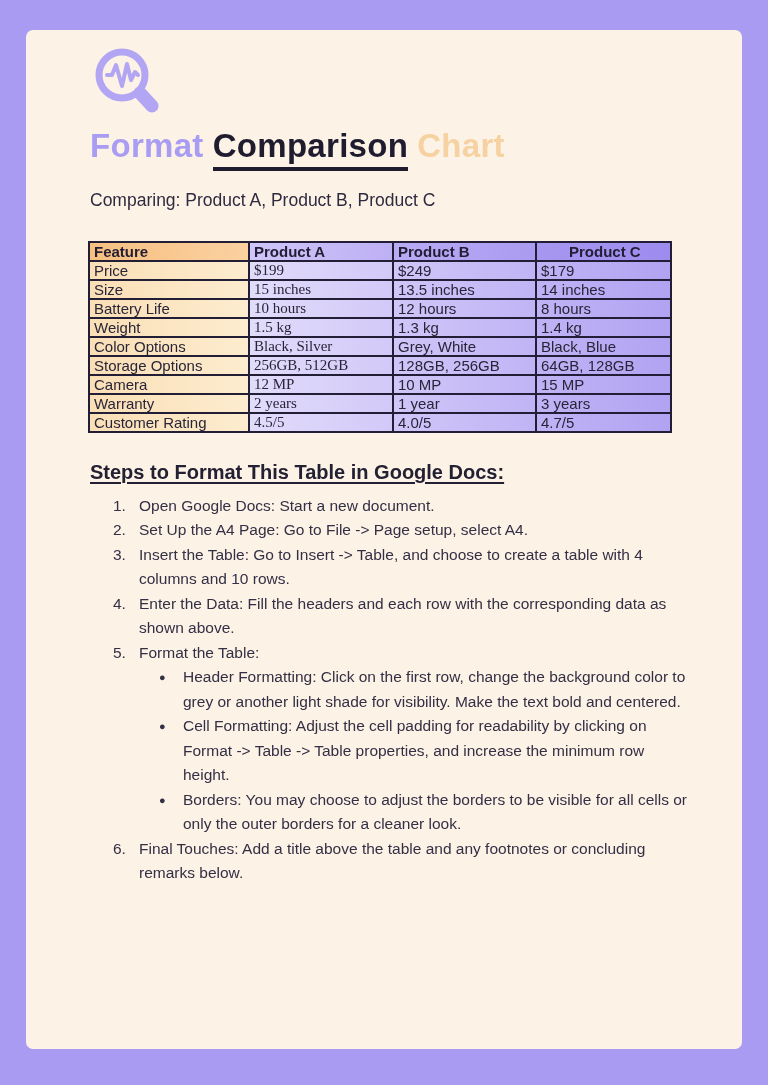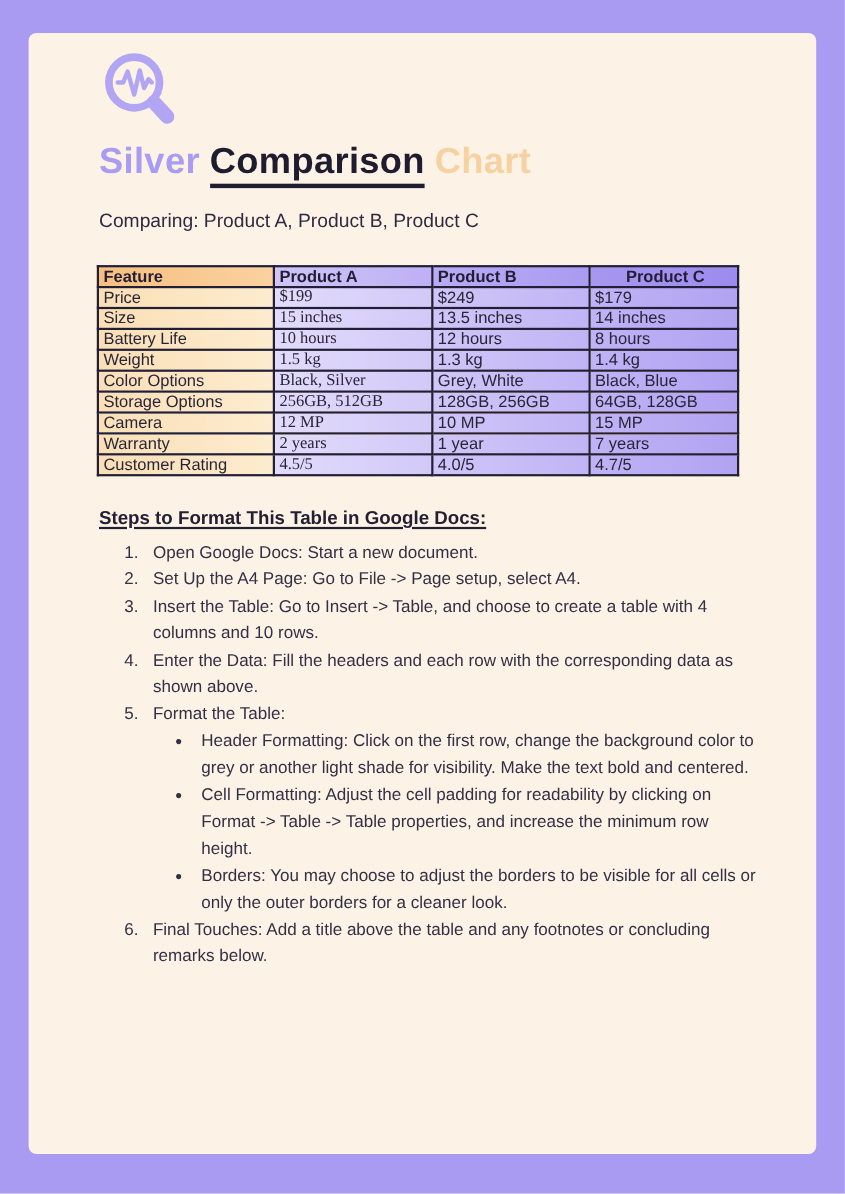--- a/index.html
+++ b/index.html
@@ -60,21 +60,21 @@
   thead .c0{background:linear-gradient(90deg,#f6bf81,#fbd1a0);}
   tbody .c0{background:linear-gradient(90deg,#fadfb6,#fdeccf);}
   thead .c1{background:linear-gradient(90deg,#cfc5f8,#beb0f4);}
   tbody .c1{background:linear-gradient(90deg,#e2dcfb,#d2c9f8);font-family:Liberation Serif, serif;}
   thead .c2{background:linear-gradient(90deg,#b9abf4,#ab9bf1);}
   tbody .c2{background:linear-gradient(90deg,#d0c6f8,#c1b4f5);}
   thead .c3{background:linear-gradient(90deg,#a797f0,#9d8cee);padding-left:32px;}
   tbody .c3{background:linear-gradient(90deg,#c0b3f5,#b2a3f2);}
   .steps-heading{
     margin:28px 0 0 64px;
-    font-size:17px;
+    font-size:20px;
     font-weight:800;
     color:#232033;
     text-decoration:underline;
     text-decoration-thickness:2px;
     text-underline-offset:3px;
   }
   ol.steps{
     list-style:none;
     margin:10px 0 0 0;
     padding:0 0 0 87px;
@@ -101,21 +101,21 @@
 <div class="page">
 
   <div class="icon">
     <svg viewBox="0 0 76 76" width="76" height="76">
       <circle cx="32" cy="30" r="23" fill="none" stroke="#b2a5f3" stroke-width="7"></circle>
       <polyline points="17,30 22,30 26,20 32,41 37,19 41,35 45,27 48,30" fill="none" stroke="#b2a5f3" stroke-width="4" stroke-linecap="round" stroke-linejoin="round"></polyline>
       <line x1="50" y1="48" x2="62" y2="61" stroke="#b2a5f3" stroke-width="13" stroke-linecap="round"></line>
     </svg>
   </div>
 
-  <h1><span class="t t-purple">Silver</span><span class="t t-dark">Comparison</span><span class="t t-peach">Chart</span></h1>
+  <h1><span class="t t-purple">Format</span><span class="t t-dark">Comparison</span><span class="t t-peach">Chart</span></h1>
 
   <p class="subtitle">Comparing: Product A, Product B, Product C</p>
 
   <table>
     <colgroup>
       <col class="w0">
         <col class="w1">
         <col class="w2">
         <col class="w3">
     </colgroup>
@@ -167,21 +167,21 @@
         <tr>
           <td class="c0">Camera</td>
           <td class="c1">12 MP</td>
           <td class="c2">10 MP</td>
           <td class="c3">15 MP</td>
         </tr>
         <tr>
           <td class="c0">Warranty</td>
           <td class="c1">2 years</td>
           <td class="c2">1 year</td>
-          <td class="c3">7 years</td>
+          <td class="c3">3 years</td>
         </tr>
         <tr>
           <td class="c0">Customer Rating</td>
           <td class="c1">4.5/5</td>
           <td class="c2">4.0/5</td>
           <td class="c3">4.7/5</td>
         </tr>
       </tbody>
   </table>
 

